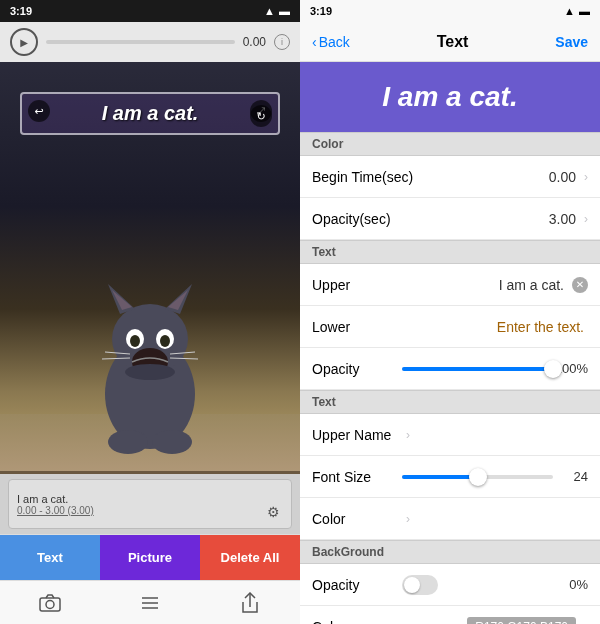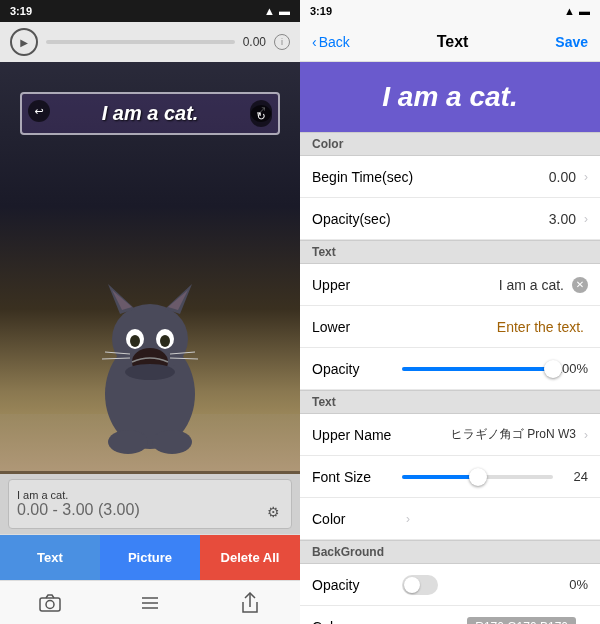--- a/index.html
+++ b/index.html
@@ -175,21 +175,21 @@
       padding: 4px 8px;
       flex: 1;
       height: 50px;
       display: flex;
       flex-direction: column;
       justify-content: center;
       position: relative;
     }
 
     .clip-text { font-size: 11px; color: #333; font-weight: 500; }
-    .clip-time { font-size: 16px; color: #666; }
+    .clip-time { font-size: 10px; color: #666; text-decoration: underline; }
 
     .clip-settings {
       position: absolute;
       right: 6px;
       bottom: 6px;
       width: 18px;
       height: 18px;
       color: #555;
       font-size: 14px;
     }
@@ -207,21 +207,21 @@
       display: flex;
       align-items: center;
       justify-content: center;
       font-size: 13px;
       font-weight: 600;
       cursor: pointer;
       color: #fff;
     }
 
     .toolbar-btn.blue { background: #4a90e2; }
-    .toolbar-btn.green { background: #3b82f6; }
+    .toolbar-btn.green { background: #6d28d9; }
     .toolbar-btn.red { background: #e74c3c; }
 
     
     .nav-bar {
       background: #f8f8f8;
       border-top: 1px solid #ddd;
       height: 44px;
       display: flex;
       align-items: center;
       justify-content: space-around;
@@ -615,21 +615,20 @@
           <div class="slider-thumb" style="left:calc(100% - 9px);"></div>
         </div>
       </div>
       <span class="slider-val">100%</span>
     </div>
 
     <div class="section-header">Text</div>
 
     <div class="setting-row">
       <span class="setting-label">Upper Name</span>
-      <span class="setting-value dark" style="font-size:12px;">ヒラギノ角ゴ ProN W3</span>
       <span class="chevron">›</span>
     </div>
 
     <div class="setting-row">
       <span class="setting-label">Font Size</span>
       <div class="slider-container">
         <div class="slider-track">
           <div class="slider-fill" style="width:50%;"></div>
           <div class="slider-thumb" style="left:calc(50% - 9px);"></div>
         </div>

